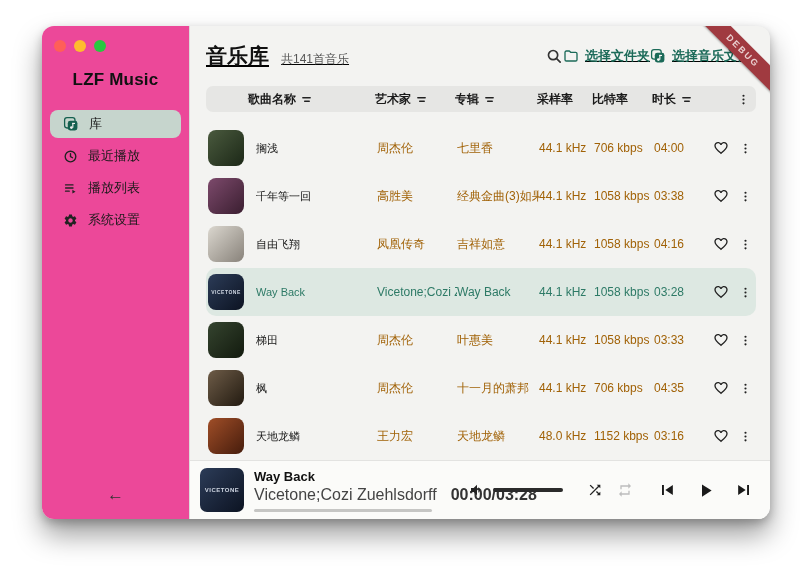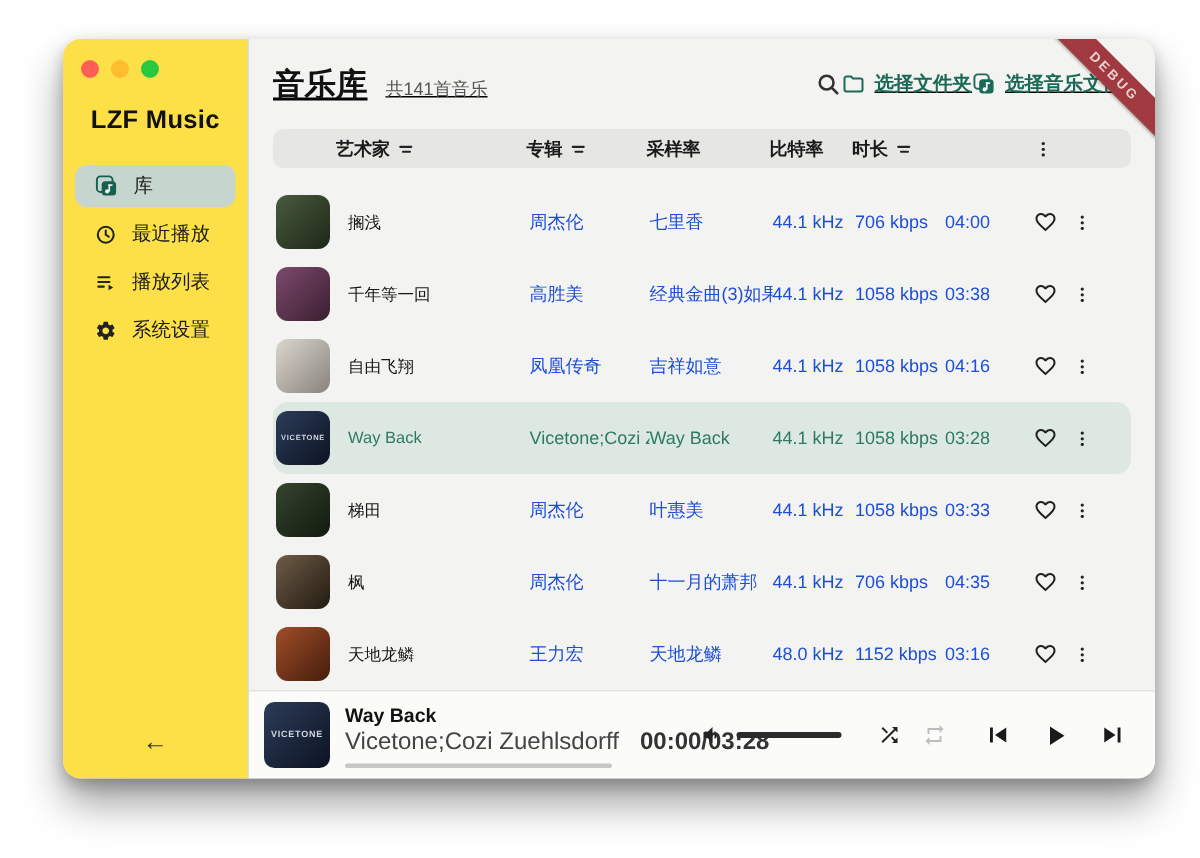--- a/index.html
+++ b/index.html
@@ -10,21 +10,21 @@
     position:relative;
   }
   .window {
     position:absolute; left:42px; top:26px; width:728px; height:493px;
     background:#f3f3f1; border-radius:12px; overflow:hidden;
     box-shadow:0 16px 28px rgba(0,0,0,.38), 0 4px 10px rgba(0,0,0,.22);
     display:flex;
   }
   
   .sidebar {
-    width:124px; background:#fde047; border-right:1px solid #dcdcda;
+    width:148px; background:#ec4899; border-right:1px solid #dcdcda;
     position:relative; flex-shrink:0;
   }
   .traffic { display:flex; gap:8px; padding:14px 0 0 12px; }
   .light { width:12px; height:12px; border-radius:50%; }
   .light.red { background:#ff5f57; }
   .light.yellow { background:#febc2e; }
   .light.green { background:#28c840; }
   .app-title { text-align:center; font-size:17px; font-weight:bold; color:#111; margin-top:18px; letter-spacing:.2px; }
   .menu { padding:20px 8px 0 8px; }
   .menu-item {
@@ -51,21 +51,21 @@
   .thead .th:first-child { padding-left:42px; }
   .rows { margin:12px 16px 0 16px; }
   .row {
     height:48px; display:grid;
     grid-template-columns:48px 121px 80px 82px 55px 60px 53px 28px 21px;
     align-items:center; border-radius:10px; padding-left:2px;
   }
   .row.active { background:#dde8e2; }
   .art { width:36px; height:36px; border-radius:8px; display:flex; align-items:center; justify-content:center; overflow:hidden; }
   .art-label { font-size:5px; font-weight:bold; color:#cfd6e2; letter-spacing:.5px; }
-  .cell { font-size:12px; color:#1d4ed8; white-space:nowrap; overflow:hidden; }
+  .cell { font-size:12px; color:#a16207; white-space:nowrap; overflow:hidden; }
   .cell.title { font-size:11px; color:#161616; }
   .row.active .cell { color:#2d7a66; }
   .icon-btn { display:flex; align-items:center; justify-content:center; }
   
   .player {
     margin-top:auto; height:59px; background:#fbfbf9; border-top:1px solid #e3e3e1;
     display:flex; align-items:center; padding:0 18px 0 10px; gap:10px;
   }
   .player-art { width:44px; height:44px; border-radius:7px; display:flex; align-items:center; justify-content:center; flex-shrink:0; }
   .player-art .art-label { font-size:6px; }
@@ -174,20 +174,28 @@
                 <rect x="11.6" y="8.6" width="3.4" height="1.4" fill="#fbfbf9"></rect>
               </svg>
           </span>
           <span>选择音乐文件</span>
         </div>
       </div>
     </div>
 
     <div class="thead">
       <div class="th">
+        <span>歌曲名称</span>
+        <span class="icon-btn">
+            <svg width="11" height="11" viewBox="0 0 12 12" stroke="#222" stroke-width="1.6" stroke-linecap="round">
+              <path d="M2 4.2h8M4 7.8h5"></path>
+            </svg>
+          </span>
+      </div>
+      <div class="th">
         <span>艺术家</span>
         <span class="icon-btn">
             <svg width="11" height="11" viewBox="0 0 12 12" stroke="#222" stroke-width="1.6" stroke-linecap="round">
               <path d="M2 4.2h8M4 7.8h5"></path>
             </svg>
           </span>
       </div>
       <div class="th">
         <span>专辑</span>
         <span class="icon-btn">

